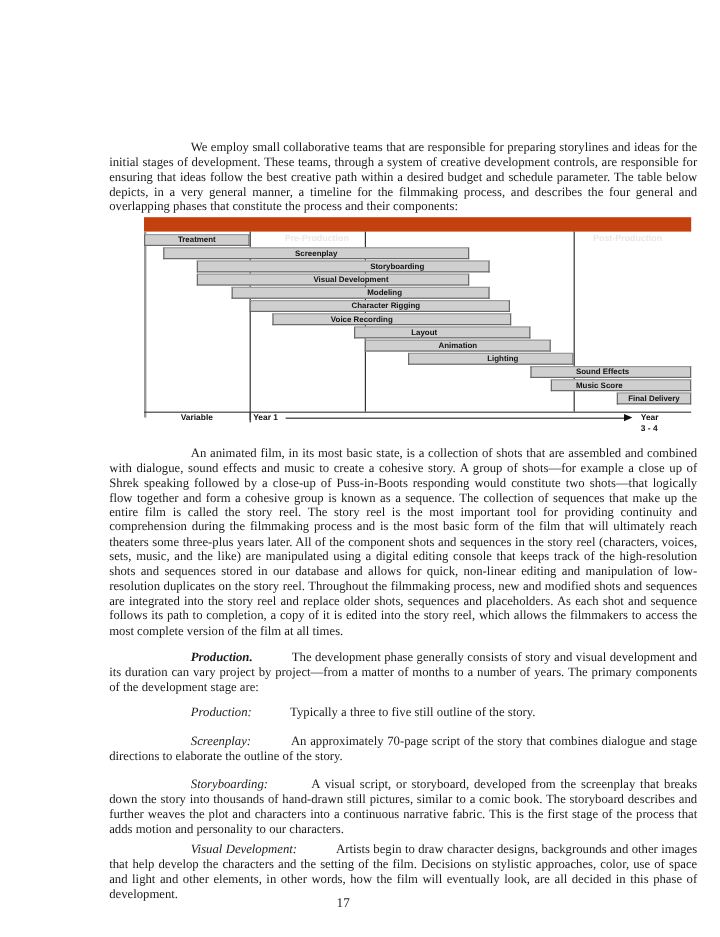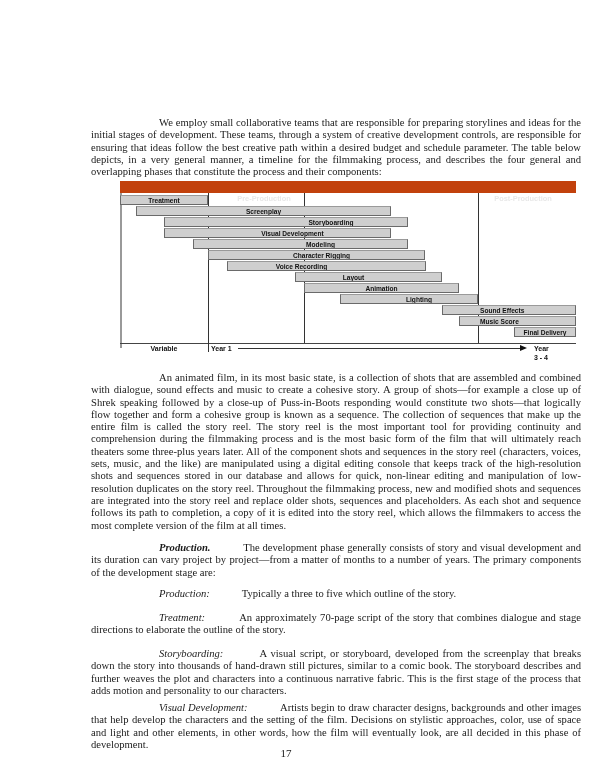--- a/index.html
+++ b/index.html
@@ -145,21 +145,21 @@
   <div class="footer-text" style="left:91px;">Year 1</div>
   <div class="arrow-line" style="left:118px;width:282px;"></div>
   <div class="arrow-head" style="left:400px;"></div>
   <div class="footer-text" style="left:414px;">Year 3 - 4</div>
 </div>
 
 <p class="para" style="top:321px;"><span class="indent"></span><span>An animated film, in its most basic state, is a collection of shots that are assembled and combined with dialogue, sound effects and music to create a cohesive story. A group of shots—for example a close up of Shrek speaking followed by a close-up of Puss-in-Boots responding would constitute two shots—that logically flow together and form a cohesive group is known as a sequence. The collection of sequences that make up the entire film is called the story reel. The story reel is the most important tool for providing continuity and comprehension during the filmmaking process and is the most basic form of the film that will ultimately reach theaters some three-plus years later. All of the component shots and sequences in the story reel (characters, voices, sets, music, and the like) are manipulated using a digital editing console that keeps track of the high-resolution shots and sequences stored in our database and allows for quick, non-linear editing and manipulation of low-resolution duplicates on the story reel. Throughout the filmmaking process, new and modified shots and sequences are integrated into the story reel and replace older shots, sequences and placeholders. As each shot and sequence follows its path to completion, a copy of it is edited into the story reel, which allows the filmmakers to access the most complete version of the film at all times.</span></p>
 
 <p class="para" style="top:491px;"><span class="indent"></span><b class="head">Production.</b>&nbsp;&nbsp;&nbsp;<span>The development phase generally consists of story and visual development and its duration can vary project by project—from a matter of months to a number of years. The primary components of the development stage are:</span></p>
 
-<p class="para" style="top:537px;"><span class="indent"></span><em>Production:</em>&nbsp;&nbsp;&nbsp;<span>Typically a three to five which outline of the story.</span></p>
+<p class="para" style="top:537px;"><span class="indent"></span><em>Production:</em>&nbsp;&nbsp;&nbsp;<span>Typically a three to five still outline of the story.</span></p>
 
-<p class="para" style="top:561px;"><span class="indent"></span><em>Treatment:</em>&nbsp;&nbsp;&nbsp;<span>An approximately 70-page script of the story that combines dialogue and stage directions to elaborate the outline of the story.</span></p>
+<p class="para" style="top:561px;"><span class="indent"></span><em>Screenplay:</em>&nbsp;&nbsp;&nbsp;<span>An approximately 70-page script of the story that combines dialogue and stage directions to elaborate the outline of the story.</span></p>
 
 <p class="para" style="top:597px;"><span class="indent"></span><em>Storyboarding:</em>&nbsp;&nbsp;&nbsp;<span>A visual script, or storyboard, developed from the screenplay that breaks down the story into thousands of hand-drawn still pictures, similar to a comic book. The storyboard describes and further weaves the plot and characters into a continuous narrative fabric. This is the first stage of the process that adds motion and personality to our characters.</span></p>
 
 <p class="para" style="top:651px;"><span class="indent"></span><em>Visual Development:</em>&nbsp;&nbsp;&nbsp;<span>Artists begin to draw character designs, backgrounds and other images that help develop the characters and the setting of the film. Decisions on stylistic approaches, color, use of space and light and other elements, in other words, how the film will eventually look, are all decided in this phase of development.</span></p>
 
 <div class="page-number">17</div>
 
 </body></html>

